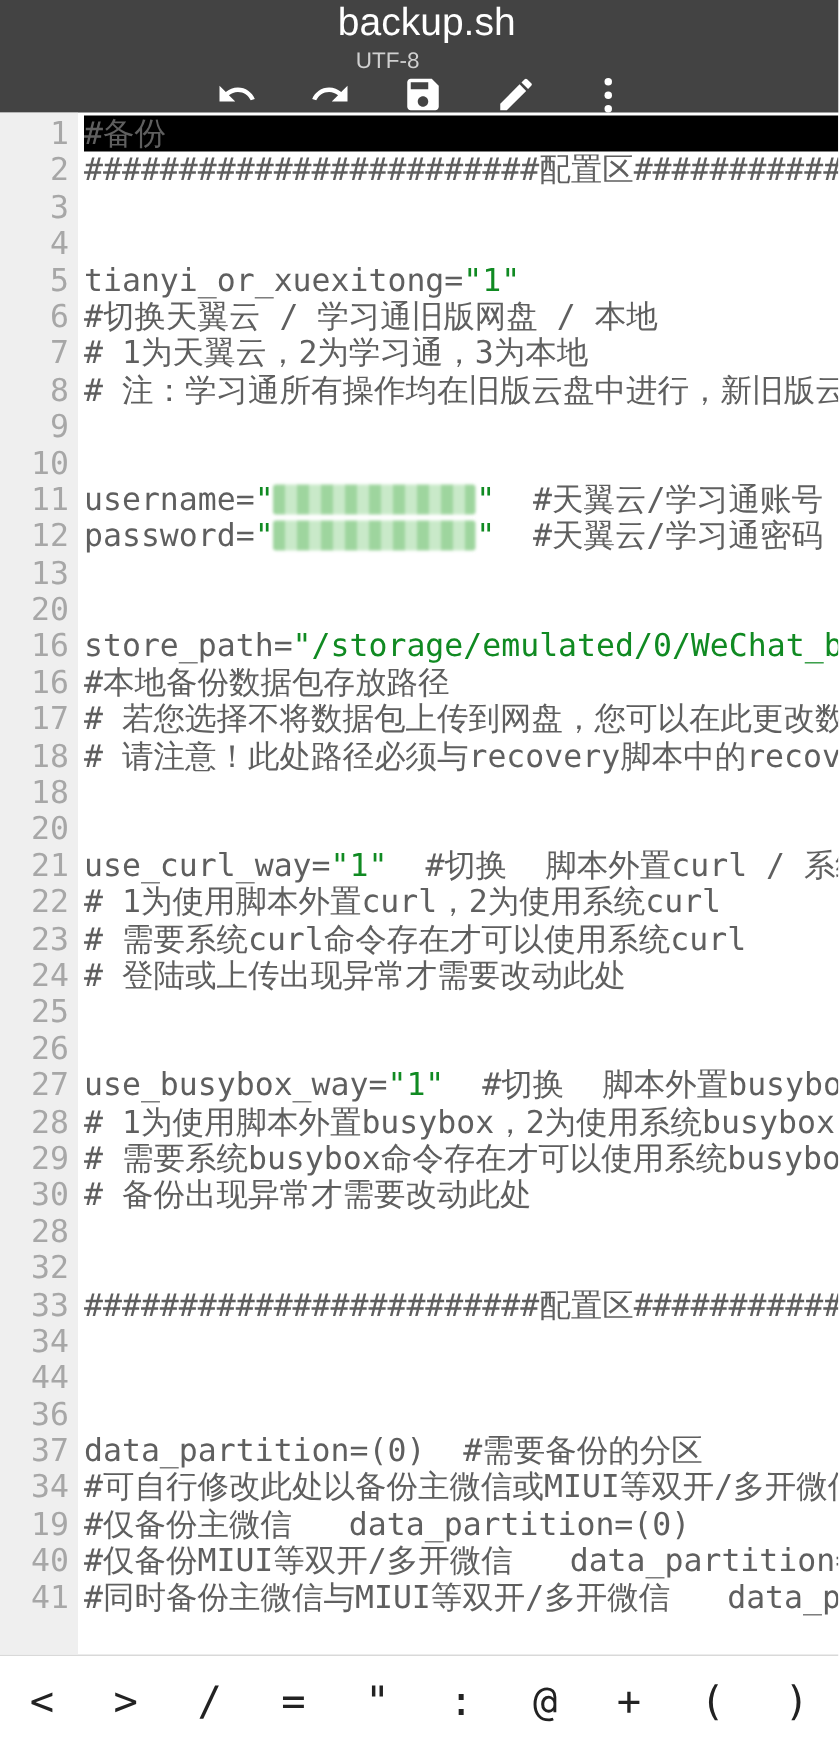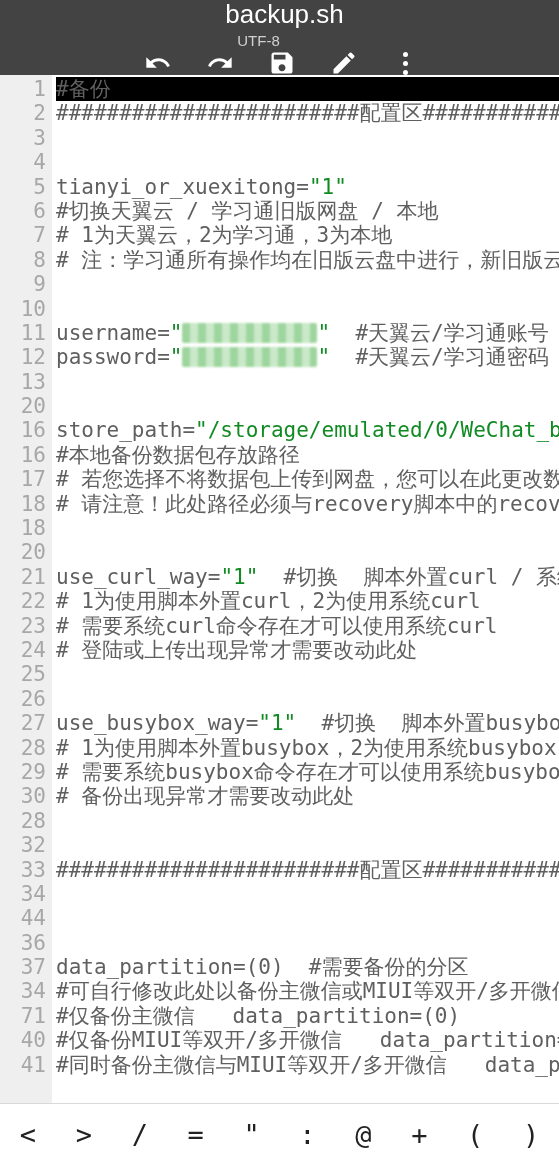--- a/index.html
+++ b/index.html
@@ -160,21 +160,21 @@
       <div>29</div>
       <div>30</div>
       <div>28</div>
       <div>32</div>
       <div>33</div>
       <div>34</div>
       <div>44</div>
       <div>36</div>
       <div>37</div>
       <div>34</div>
-      <div>71</div>
+      <div>19</div>
       <div>40</div>
       <div>41</div>
     </div>
   <div class="code" id="code"><span class="ln hl-line"><span>#备份</span></span><span class="ln"><span>########################配置区####################</span></span><span class="ln"></span><span class="ln"></span><span class="ln"><span>tianyi_or_xuexitong=</span><span class="str">"1"</span></span><span class="ln"><span>#切换天翼云 / 学习通旧版网盘 / 本地</span></span><span class="ln"><span># 1为天翼云，2为学习通，3为本地</span></span><span class="ln"><span># 注：学习通所有操作均在旧版云盘中进行，新旧版云</span></span><span class="ln"></span><span class="ln"></span><span class="ln"><span>username=</span><span class="str">"</span><span class="blur"></span><span class="str">"</span><span>  #天翼云/学习通账号</span></span><span class="ln"><span>password=</span><span class="str">"</span><span class="blur"></span><span class="str">"</span><span>  #天翼云/学习通密码</span></span><span class="ln"></span><span class="ln"></span><span class="ln"><span>store_path=</span><span class="str">"/storage/emulated/0/WeChat_backup"</span></span><span class="ln"><span>#本地备份数据包存放路径</span></span><span class="ln"><span># 若您选择不将数据包上传到网盘，您可以在此更改数</span></span><span class="ln"><span># 请注意！此处路径必须与recovery脚本中的recovery</span></span><span class="ln"></span><span class="ln"></span><span class="ln"><span>use_curl_way=</span><span class="str">"1"</span><span>  #切换  脚本外置curl / 系统curl</span></span><span class="ln"><span># 1为使用脚本外置curl，2为使用系统curl</span></span><span class="ln"><span># 需要系统curl命令存在才可以使用系统curl</span></span><span class="ln"><span># 登陆或上传出现异常才需要改动此处</span></span><span class="ln"></span><span class="ln"></span><span class="ln"><span>use_busybox_way=</span><span class="str">"1"</span><span>  #切换  脚本外置busybox / 系统</span></span><span class="ln"><span># 1为使用脚本外置busybox，2为使用系统busybox</span></span><span class="ln"><span># 需要系统busybox命令存在才可以使用系统busybox</span></span><span class="ln"><span># 备份出现异常才需要改动此处</span></span><span class="ln"></span><span class="ln"></span><span class="ln"><span>########################配置区####################</span></span><span class="ln"></span><span class="ln"></span><span class="ln"></span><span class="ln"><span>data_partition=(0)  #需要备份的分区</span></span><span class="ln"><span>#可自行修改此处以备份主微信或MIUI等双开/多开微信</span></span><span class="ln"><span>#仅备份主微信   data_partition=(0)</span></span><span class="ln"><span>#仅备份MIUI等双开/多开微信   data_partition=(999)</span></span><span class="ln"><span>#同时备份主微信与MIUI等双开/多开微信   data_partit</span></span></div>
   <svg class="arrows">
     <defs>
       <marker id="ah" markerWidth="10" markerHeight="10" refX="7" refY="3" orient="auto">
         <path d="M0,0 L8,3 L0,6 Z" fill="#d80000"></path>
       </marker>
     </defs>

